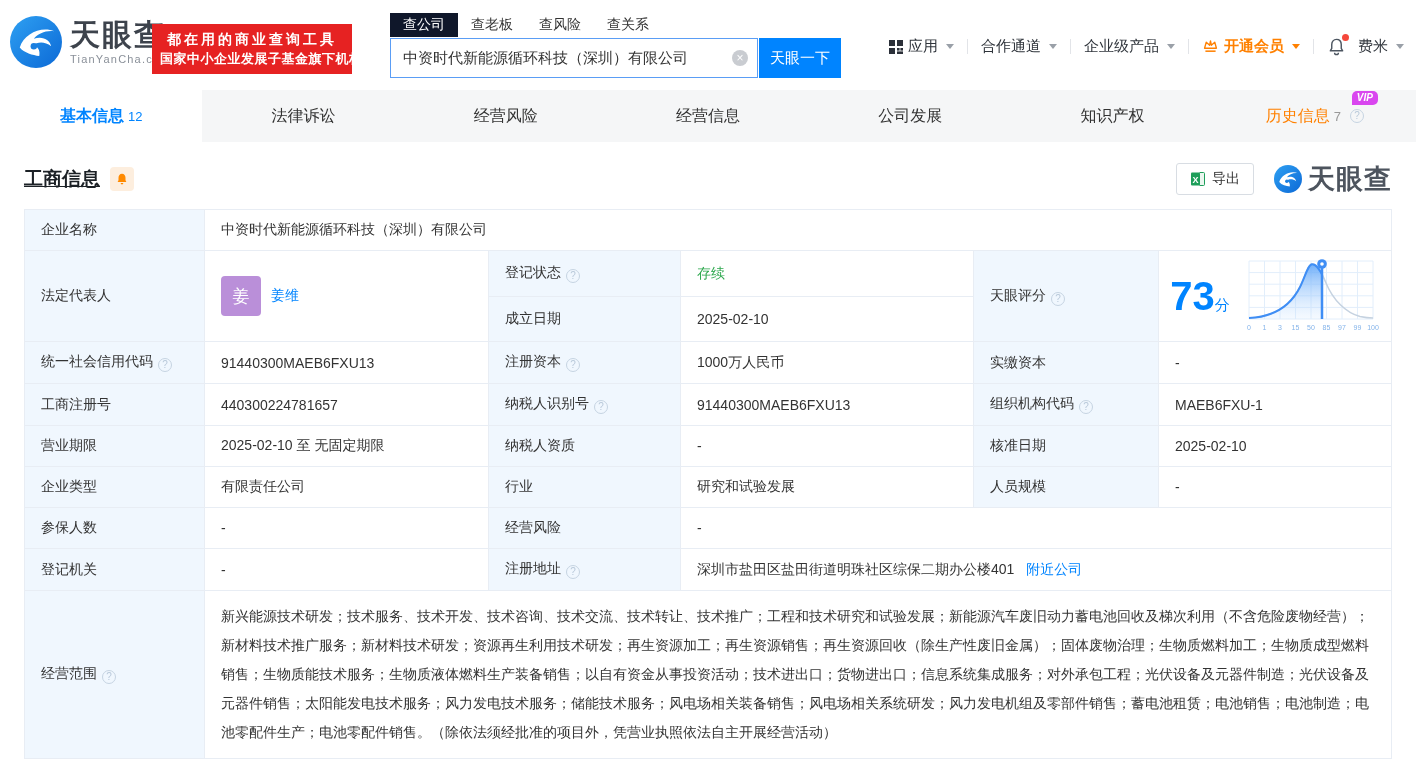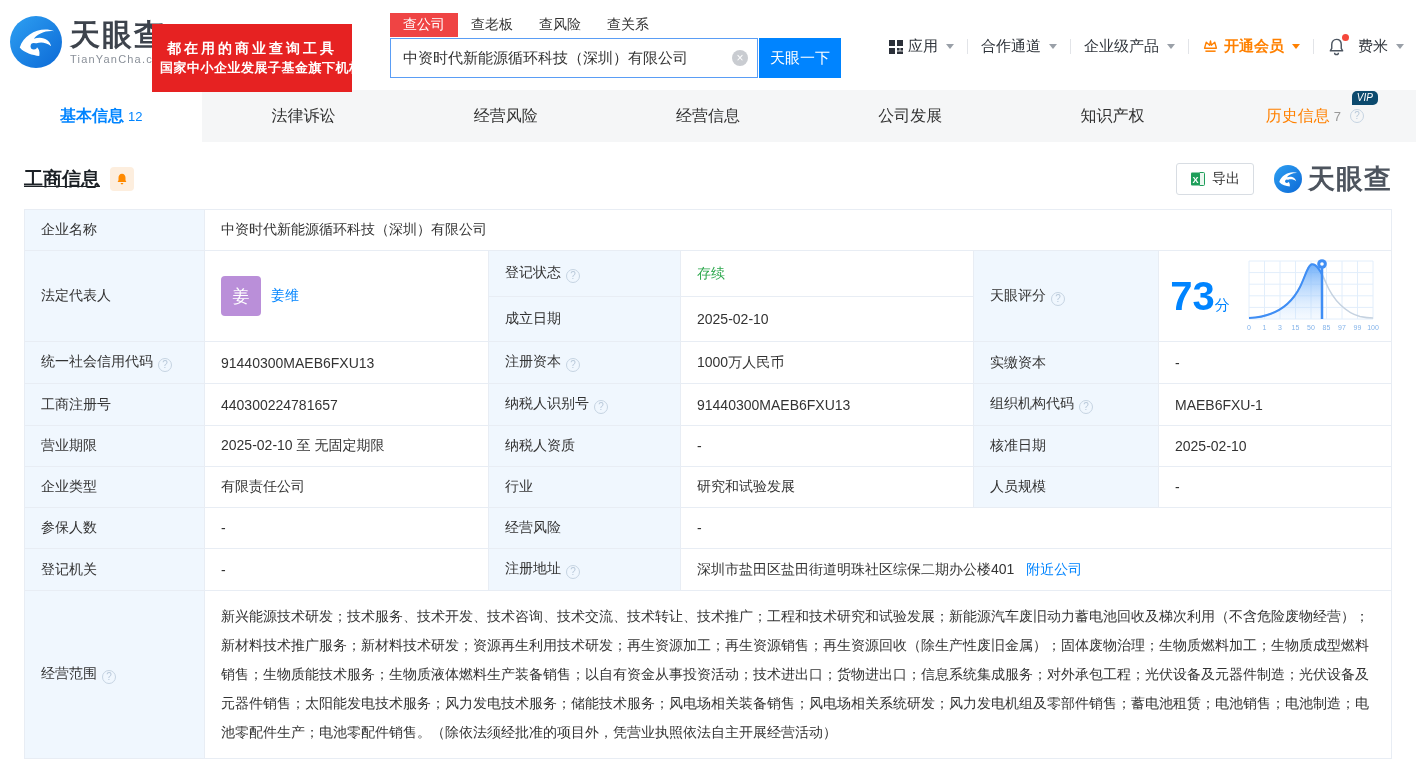--- a/index.html
+++ b/index.html
@@ -4,28 +4,28 @@
 <style>
   * { margin:0; padding:0; box-sizing:border-box; }
   html,body { width:1416px; height:775px; background:#fff; font-family:"Liberation Sans","DejaVu Sans",sans-serif; color:#333; overflow:hidden; }
 
   
   .header { position:relative; height:90px; background:#fff; }
   .logo { position:absolute; left:10px; top:16px; display:flex; align-items:center; gap:8px; cursor:pointer; }
   .logo-name { display:flex; flex-direction:column; line-height:1; }
   .logo-title { font-size:30px; font-weight:bold; color:#3d434c; letter-spacing:2px; }
   .logo-domain { font-size:11px; color:#8a9099; letter-spacing:1.2px; margin-top:4px; }
-  .banner { position:absolute; left:152px; top:24px; width:200px; background:#e62222; color:#fff; text-align:center; padding:15px 8px; }
+  .banner { position:absolute; left:152px; top:24px; width:200px; background:#e62222; color:#fff; text-align:center; padding:6px 8px; }
   .banner-l1 { font-size:14px; font-weight:bold; letter-spacing:3px; line-height:19px; white-space:nowrap; }
   .banner-l2 { font-size:13px; font-weight:bold; letter-spacing:0.5px; line-height:19px; white-space:nowrap; }
 
   .search { position:absolute; left:390px; top:13px; }
   .search-tabs { display:flex; font-size:14px; }
   .search-tab { padding:3px 13px; color:#333; cursor:pointer; }
-  .search-tab.active { background:#ef4444; color:#fff; }
+  .search-tab.active { background:#0f172a; color:#fff; }
   .search-row { display:flex; margin-top:1px; }
   .search-input-wrap { position:relative; }
   .search-input { width:368px; height:40px; border:1px solid #5a9df5; padding:0 36px 0 12px; font-size:15px; color:#333; outline:none; font-family:inherit; }
   .clear-icon { position:absolute; right:10px; top:12px; width:16px; height:16px; border-radius:50%; background:#c9ccd1; color:#fff; font-size:12px; line-height:16px; text-align:center; cursor:pointer; }
   .search-btn { width:82px; height:40px; margin-left:1px; background:#0084ff; color:#fff; border:none; font-size:15px; cursor:pointer; font-family:inherit; }
 
   .topmenu { position:absolute; right:12px; top:37px; display:flex; align-items:center; font-size:15px; color:#2f343b; }
   .tm-item { display:flex; align-items:center; gap:5px; cursor:pointer; white-space:nowrap; }
   .tm-sep { width:1px; height:15px; background:#e2e4e8; margin:0 13px; }
   .caret { width:0; height:0; border-left:4px solid transparent; border-right:4px solid transparent; border-top:5px solid #9aa0a8; display:inline-block; margin-left:3px; }
@@ -36,21 +36,21 @@
 
   
   .tabbar { display:flex; height:52px; background:#f5f6f7; }
   .tab { flex:1; display:flex; align-items:center; justify-content:center; gap:4px; font-size:16px; color:#333; cursor:pointer; }
   .tab.active { background:#fff; color:#0084ff; font-weight:bold; }
   .tab .count { font-size:13px; font-weight:normal; }
   .tab.active .count { color:#0084ff; }
   .tab.history { color:#ff8000; }
   .tab.history .count { color:#999; }
   .hist-wrap { position:relative; display:inline-flex; align-items:center; gap:4px; }
-  .vip-badge { position:absolute; top:-15px; right:-14px; background:#0c4a6e; color:#fff; font-size:10px; font-weight:normal; font-style:italic; padding:1px 5px; border-radius:5px 5px 5px 0; line-height:12px; }
+  .vip-badge { position:absolute; top:-15px; right:-14px; background:#d946ef; color:#fff; font-size:10px; font-weight:bold; font-style:italic; padding:1px 5px; border-radius:5px 5px 5px 0; line-height:12px; }
 
   
   .content { padding:0 24px; }
   .section-head { display:flex; align-items:center; justify-content:space-between; margin-top:15px; height:44px; }
   .sh-left { display:flex; align-items:center; gap:10px; }
   .sec-title { font-size:19px; font-weight:bold; color:#1c2126;text-decoration:underline; }
   .bell-badge { width:24px; height:24px; background:#fdeede; border-radius:4px; display:flex; align-items:center; justify-content:center; cursor:pointer; }
   .sh-right { display:flex; align-items:center; gap:20px; }
   .export-btn { display:inline-flex; align-items:center; gap:6px; border:1px solid #d8dde3; background:#fff; border-radius:3px; padding:6px 13px; font-size:14px; color:#333; cursor:pointer; font-family:inherit; }
   .wm { display:flex; align-items:center; gap:6px; }

